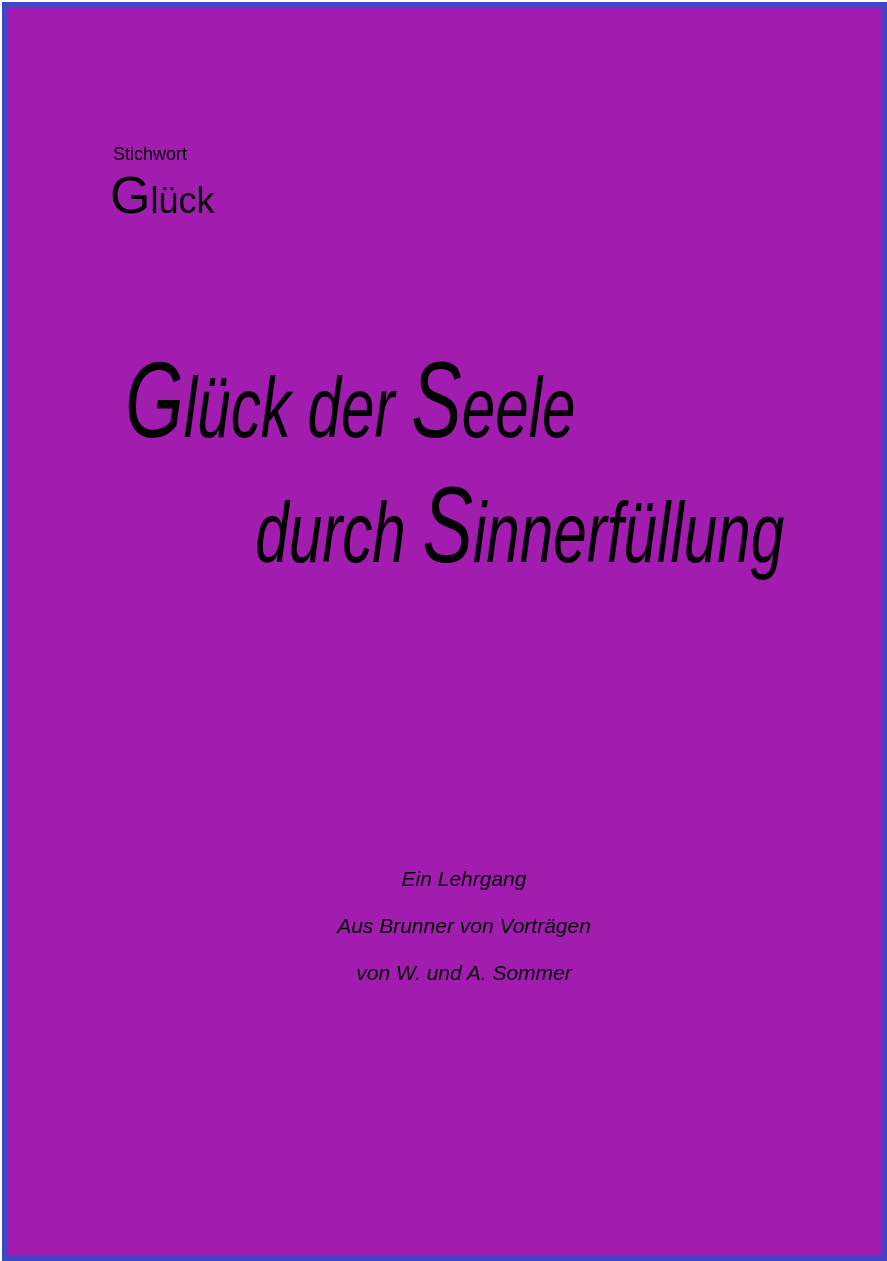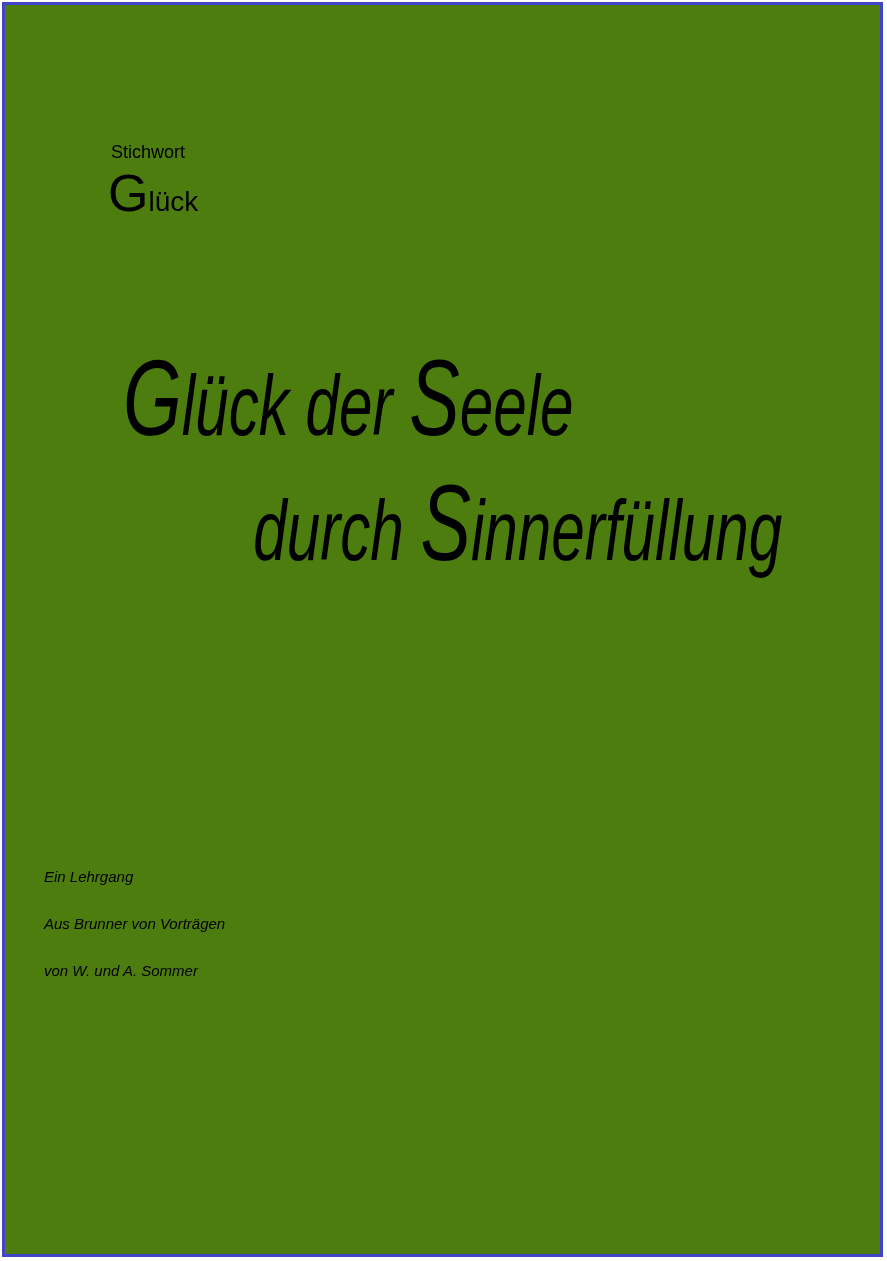--- a/index.html
+++ b/index.html
@@ -11,41 +11,41 @@
     overflow: hidden;
     font-family: "Liberation Sans", sans-serif;
     color: #000000;
   }
   .page {
     position: absolute;
     top: 2px;
     left: 2px;
     width: 875px;
     height: 1249px;
-    border: 3px solid #4c1d95;
-    background: #4d7c0f;
+    border: 5px solid #4c1d95;
+    background: #a21caf;
     box-sizing: content-box;
   }
   
   .kw-label {
     position: absolute;
     left: 106px;
     top: 137px;
     font-size: 18px;
     line-height: 1.2;
   }
   .kw-word {
     position: absolute;
     left: 103px;
     top: 162px;
     line-height: 1;
     white-space: nowrap;
   }
   .kw-big   { font-size: 52px; line-height: 1; }
-  .kw-small { font-size: 28px; line-height: 1; }
+  .kw-small { font-size: 36px; line-height: 1; }
 
   
   .title {
     position: absolute;
     left: 118px;
     top: 330px;
     font-style: italic;
     transform: scaleX(0.70);
     transform-origin: left top;
     white-space: nowrap;
@@ -58,22 +58,23 @@
   .title-line.second { padding-left: 186px; }
   .t-big   { font-size: 108px; }
   .t-small { font-size: 86px; }
 
   
   .credits {
     position: absolute;
     left: 39px;
     right: 0;
     top: 848px;
+    text-align: center;
     font-style: italic;
-    font-size: 15px;
+    font-size: 21px;
   }
   .credit-line {
     line-height: 47px;
     height: 47px;
   }
 </style>
 </head>
 <body>
 
 <div class="page" style="border-color: rgb(65, 69, 199);">

